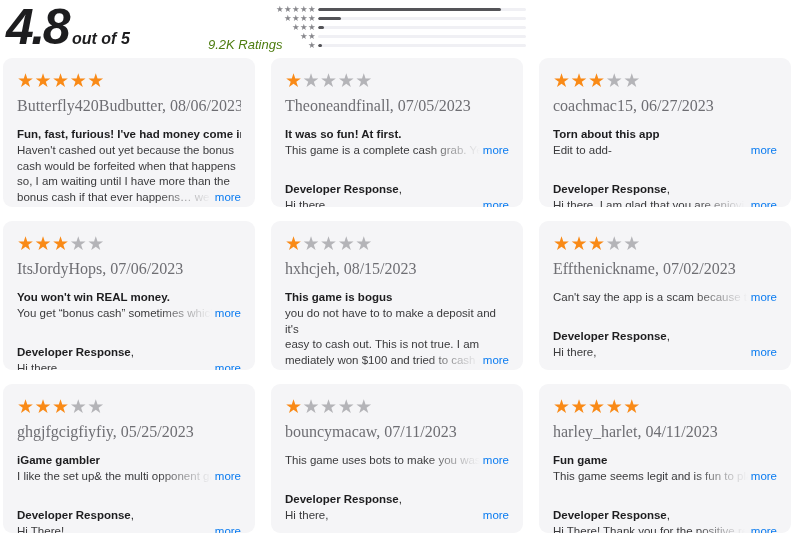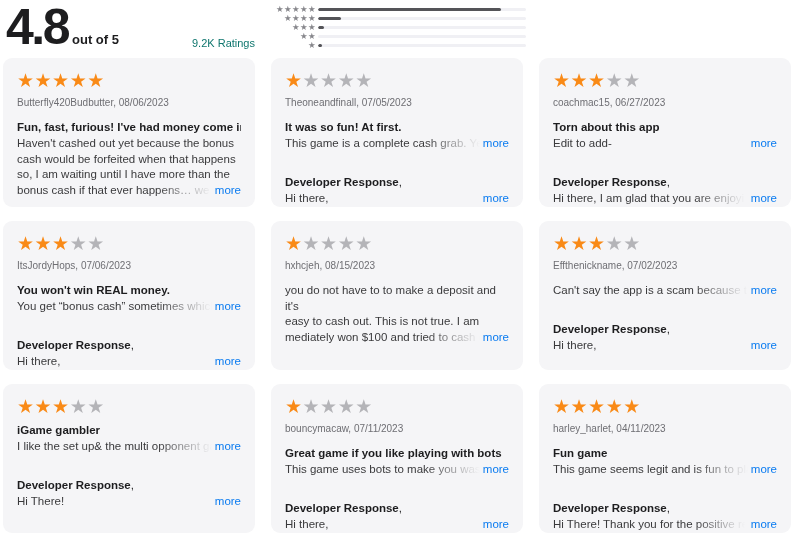--- a/index.html
+++ b/index.html
@@ -9,48 +9,49 @@
     font-family: "Liberation Sans", "DejaVu Sans", sans-serif;
     -webkit-font-smoothing: antialiased;
     overflow: hidden;
   }
 
   
   .summary {
     position: relative;
     height: 58px;
     width: 633px;
+    font-style: italic;
   }
   .score-block {
     position: absolute;
     left: 6px;
     top: 2px;
     display: flex;
     align-items: baseline;
   }
   .score-value {
     font-size: 50px;
     font-weight: 700;
     letter-spacing: -2.5px;
     color: #1d1d1f;
     line-height: 1;
   }
   .score-outof {
-    font-size: 13px;
+    font-size: 16px;
     font-weight: 600;
     color: #1d1d1f;
     margin-left: 4px;
     white-space: nowrap;
   }
   .ratings-count {
     position: absolute;
-    left: 192px;
+    left: 208px;
     top: 37px;
-    font-size: 11px;
-    color: #0f766e;
+    font-size: 13px;
+    color: #4d7c0f;
     white-space: nowrap;
   }
 
   
   .histogram {
     position: absolute;
     left: 268px;
     top: 5px;
     width: 258px;
   }
@@ -110,25 +111,26 @@
     line-height: 19px;
     letter-spacing: 0.5px;
     white-space: nowrap;
     font-family: "DejaVu Sans", sans-serif;
     margin-bottom: 7px;
   }
   .star-on  { color: #f98a17; }
   .star-off { color: #b4b4b8; }
 
   .review-meta {
-    font-size: 10px;
+    font-size: 16px;
     color: #6e6e73;
     margin-bottom: 12px;
     white-space: nowrap;
     overflow: hidden;
+    font-family: Liberation Serif, serif;
   }
 
   .review-title {
     font-size: 11.5px;
     font-weight: 700;
     color: #1d1d1f;
     line-height: 15px;
     white-space: nowrap;
     overflow: hidden;
     margin-bottom: 1px;
@@ -317,20 +319,21 @@
         <div class="dev-label"><span>Developer Response</span><span class="comma">,</span></div>
         <div class="dev-line">
           <span class="dev-text">Hi there,</span>
           <span class="more-link">more</span>
         </div>
       </div>
     </div>
     <div class="review-card">
       <div class="stars-row"><span class="star-on">★</span><span class="star-off">★</span><span class="star-off">★</span><span class="star-off">★</span><span class="star-off">★</span></div>
       <div class="review-meta">hxhcjeh, 08/15/2023</div>
+      <div class="review-title">This game is bogus</div>
       <div class="review-body">
         <div class="body-text body-clip">you do not have to to make a deposit and it's</div>
         <div class="body-text body-clip">easy to cash out. This is not true. I am</div>
         <div class="clip-line">
           <span class="clip-text">mediately won $100 and tried to cash out</span>
           <span class="more-link">more</span>
         </div>
       </div>
     </div>
     <div class="review-card">
@@ -345,39 +348,39 @@
       <div class="dev-response">
         <div class="dev-label"><span>Developer Response</span><span class="comma">,</span></div>
         <div class="dev-line">
           <span class="dev-text">Hi there,</span>
           <span class="more-link">more</span>
         </div>
       </div>
     </div>
     <div class="review-card">
       <div class="stars-row"><span class="star-on">★</span><span class="star-on">★</span><span class="star-on">★</span><span class="star-off">★</span><span class="star-off">★</span></div>
+      <div class="review-meta">ghgjfgcigfiyfiy, 05/25/2023</div>
       <div class="review-title">iGame gambler</div>
       <div class="review-body">
         <div class="clip-line">
           <span class="clip-text">I like the set up&amp; the multi opponent gam</span>
           <span class="more-link">more</span>
         </div>
       </div>
       <div class="dev-response">
         <div class="dev-label"><span>Developer Response</span><span class="comma">,</span></div>
         <div class="dev-line">
           <span class="dev-text">Hi There!</span>
           <span class="more-link">more</span>
         </div>
       </div>
     </div>
     <div class="review-card">
       <div class="stars-row"><span class="star-on">★</span><span class="star-off">★</span><span class="star-off">★</span><span class="star-off">★</span><span class="star-off">★</span></div>
       <div class="review-meta">bouncymacaw, 07/11/2023</div>
-      <div class="review-title">Great game if you like playing with bots</div>
       <div class="review-body">
         <div class="clip-line">
           <span class="clip-text">This game uses bots to make you waste y</span>
           <span class="more-link">more</span>
         </div>
       </div>
       <div class="dev-response">
         <div class="dev-label"><span>Developer Response</span><span class="comma">,</span></div>
         <div class="dev-line">
           <span class="dev-text">Hi there,</span>

